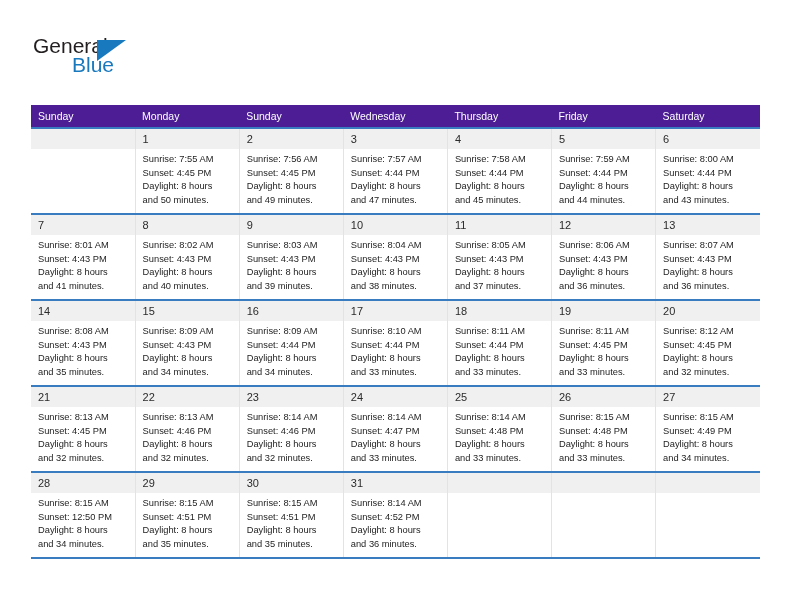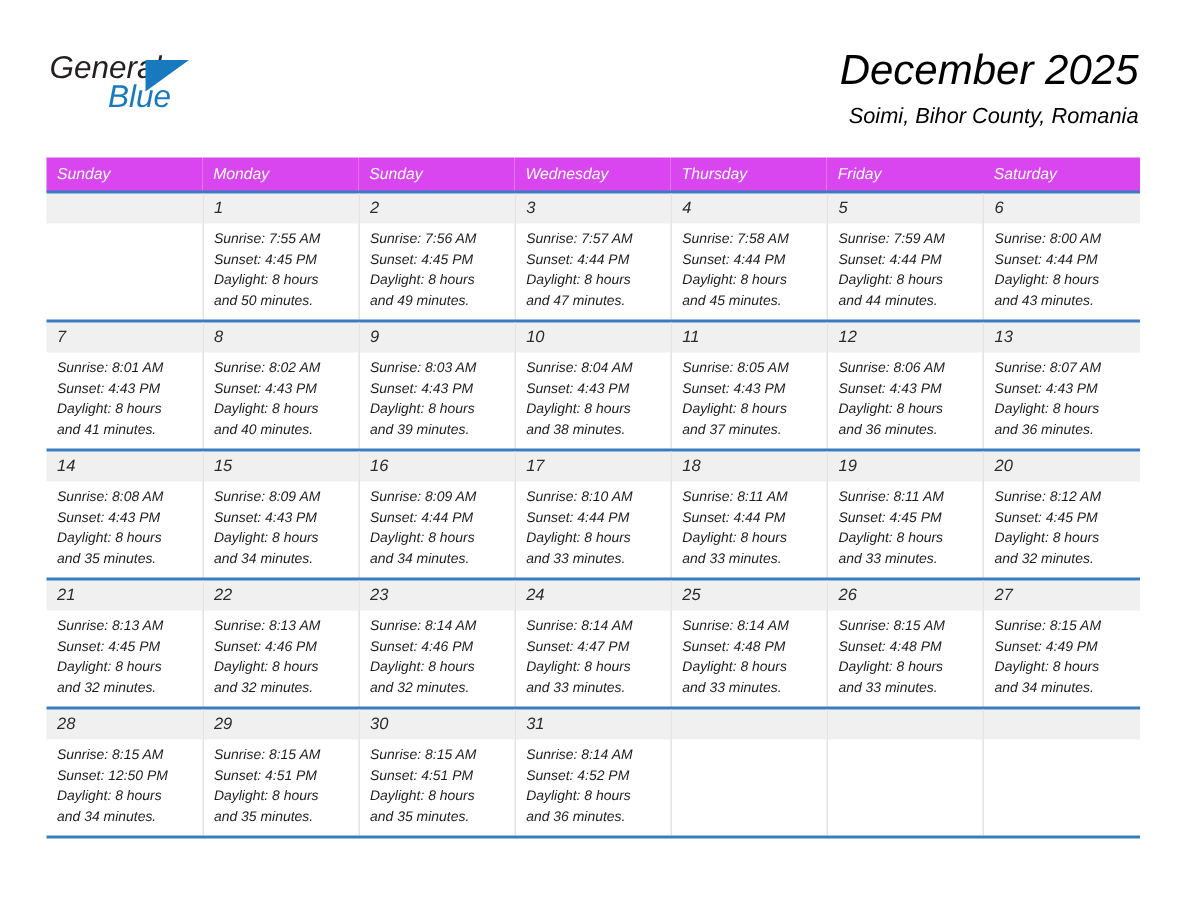--- a/index.html
+++ b/index.html
@@ -13,21 +13,20 @@
     font-family: "Liberation Sans", sans-serif;
     color: #000000;
     overflow: hidden;
   }
 
   .page {
     position: relative;
     width: 792px;
     height: 612px;
     box-sizing: border-box;
-    font-style: italic;
   }
 
   
   .header {
     position: absolute;
     left: 33px;
     top: 30px;
     right: 33px;
     height: 68px;
   }
@@ -91,21 +90,21 @@
   .calendar {
     position: absolute;
     left: 31px;
     top: 105px;
     width: 729px;
     border-collapse: collapse;
     table-layout: fixed;
   }
 
   .dow-row th {
-    background: #d946ef;
+    background: #4c1d95;
     color: #ffffff;
     font-size: 10.5px;
     font-weight: normal;
     text-align: left;
     padding: 5px 0 5px 7px;
     height: 11px;
     border: none;
   }
 
   .week-row td {
@@ -149,24 +148,20 @@
 <div class="page">
 
   <div class="header">
 
     <div class="logo">
       <span class="logo-general">General</span>
       <span class="logo-triangle"></span>
       <span class="logo-blue">Blue</span>
     </div>
 
-    <div class="title-block">
-      <div class="cal-title">December 2025</div>
-      <div class="cal-subtitle">Soimi, Bihor County, Romania</div>
-    </div>
 
   </div>
 
   <table class="calendar">
     <colgroup>
       <col style="width:14.28%">
         <col style="width:14.28%">
         <col style="width:14.28%">
       <col style="width:14.28%">
         <col style="width:14.28%">

